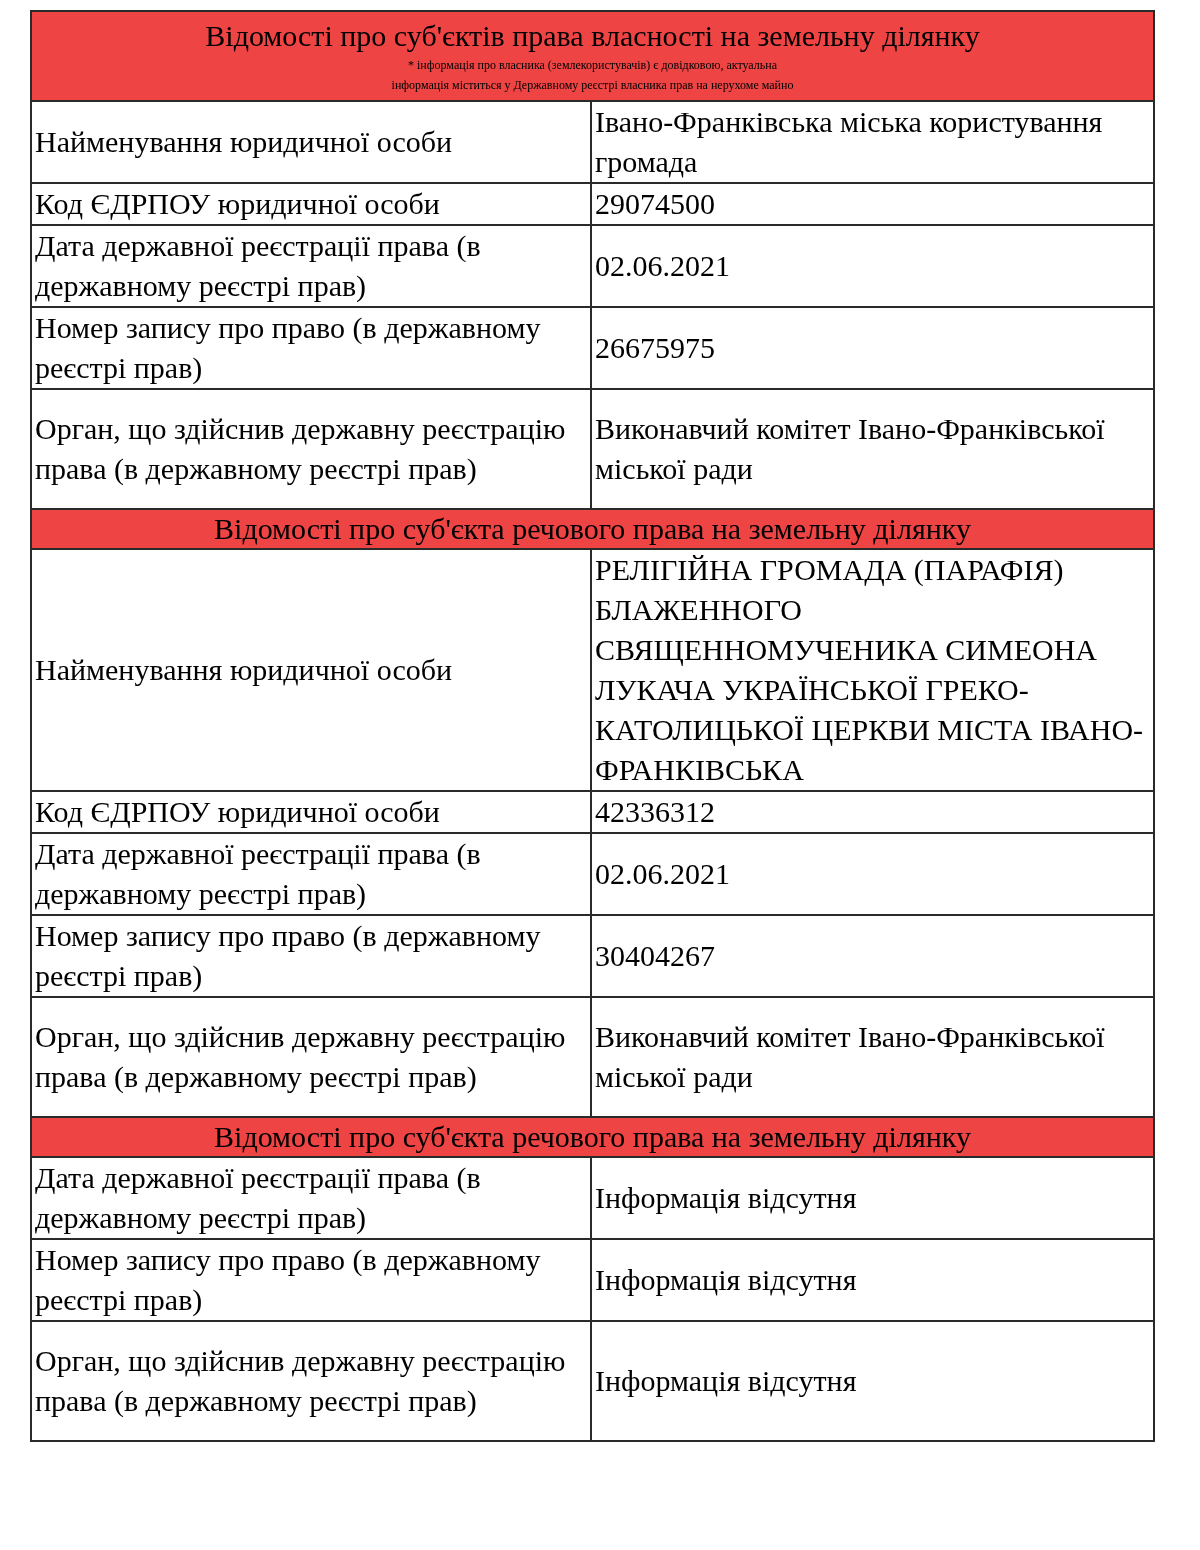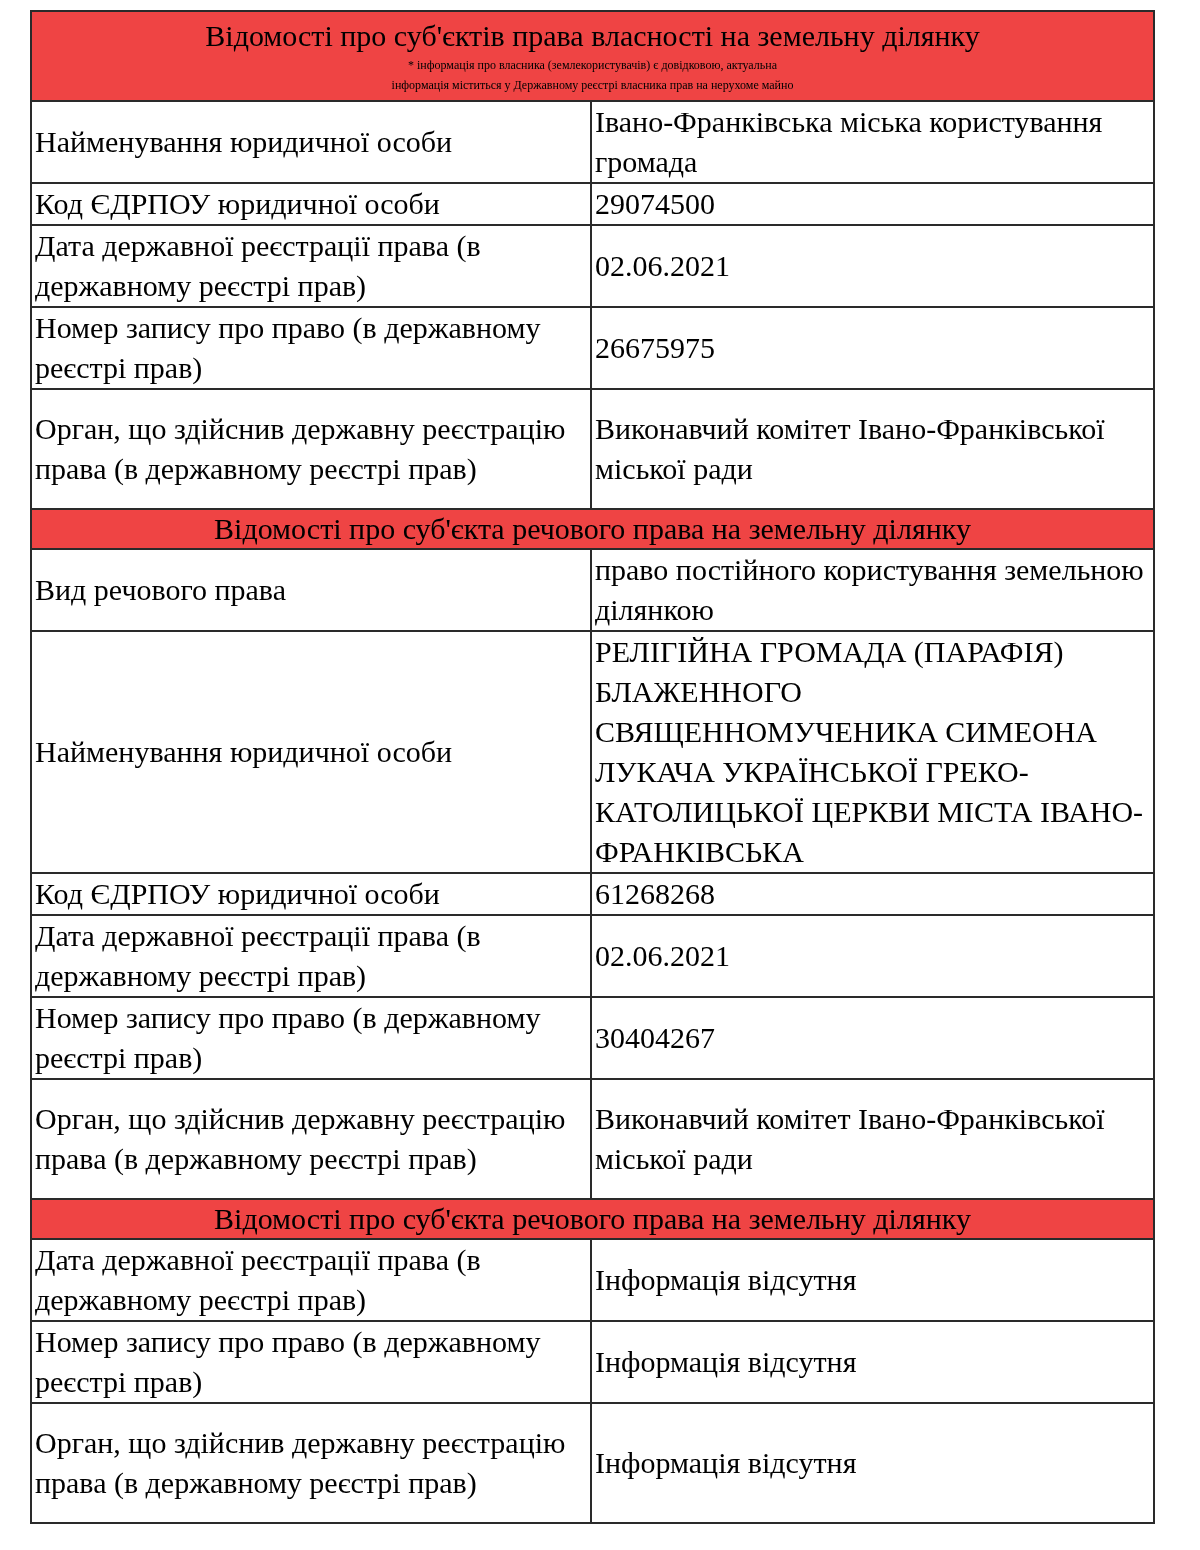--- a/index.html
+++ b/index.html
@@ -72,30 +72,26 @@
     </tr>
     <tr>
       <td style="height:118px;">Орган, що здійснив державну реєстрацію права (в державному реєстрі прав)</td>
       <td>Виконавчий комітет Івано-Франківської міської ради</td>
     </tr>
 
     <tr class="section">
       <td colspan="2" style="height:38px;">Відомості про суб'єкта речового права на земельну ділянку</td>
     </tr>
     <tr>
-      <td style="height:78px;">Вид речового права</td>
-      <td>право постійного користування земельною ділянкою</td>
-    </tr>
-    <tr>
       <td style="height:238px;">Найменування юридичної особи</td>
       <td class="value upper">РЕЛІГІЙНА ГРОМАДА (ПАРАФІЯ) БЛАЖЕННОГО СВЯЩЕННОМУЧЕНИКА СИМЕОНА ЛУКАЧА УКРАЇНСЬКОЇ ГРЕКО-КАТОЛИЦЬКОЇ ЦЕРКВИ МІСТА ІВАНО-ФРАНКІВСЬКА</td>
     </tr>
     <tr>
       <td style="height:38px;">Код ЄДРПОУ юридичної особи</td>
-      <td>61268268</td>
+      <td>42336312</td>
     </tr>
     <tr>
       <td style="height:80px;">Дата державної реєстрації права (в державному реєстрі прав)</td>
       <td>02.06.2021</td>
     </tr>
     <tr>
       <td style="height:80px;">Номер запису про право (в державному реєстрі прав)</td>
       <td>30404267</td>
     </tr>
     <tr>

